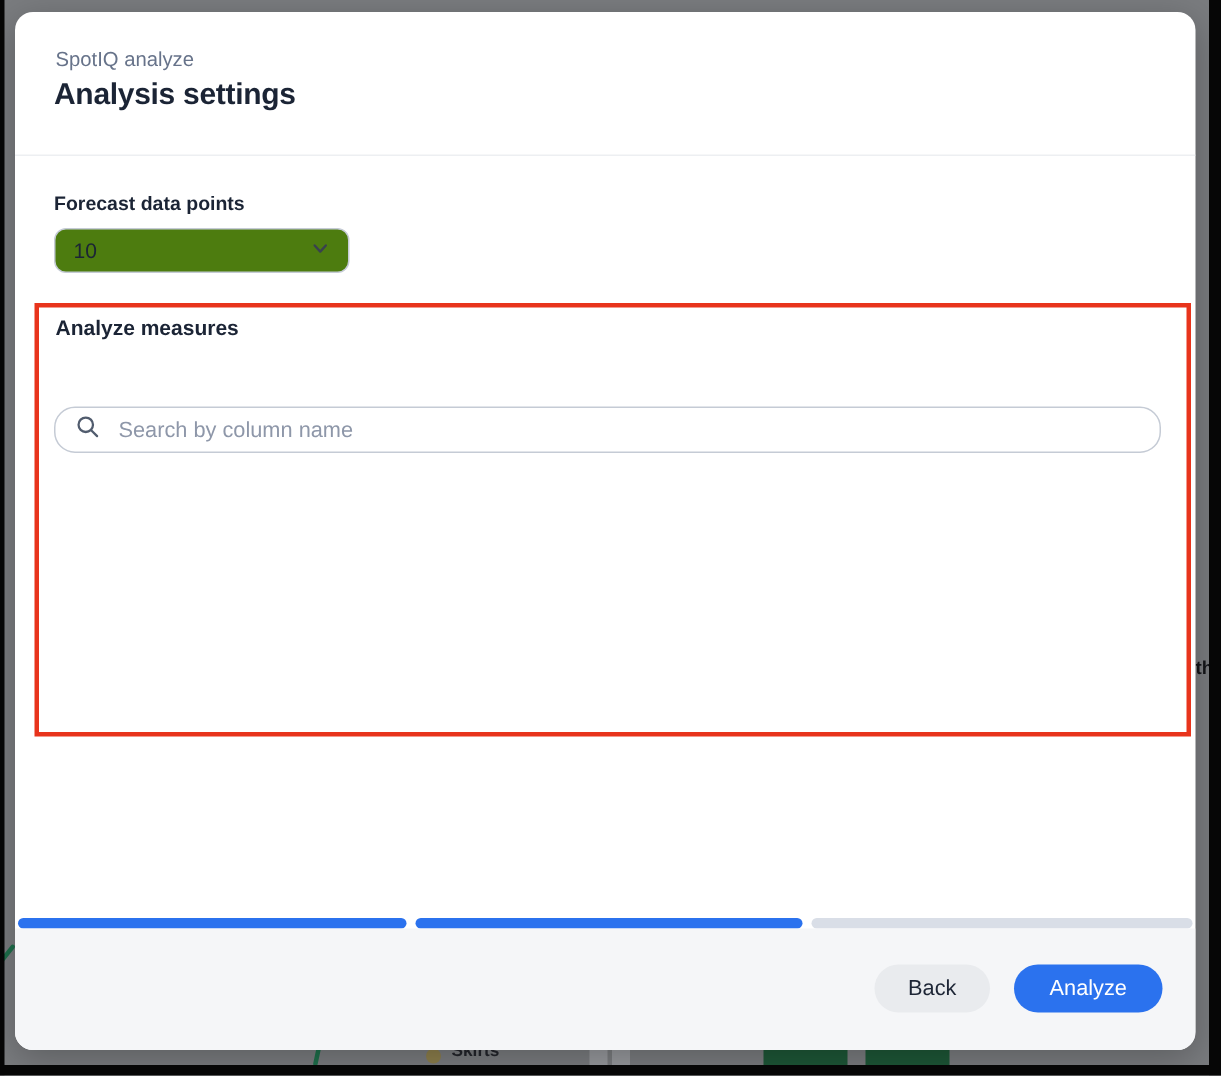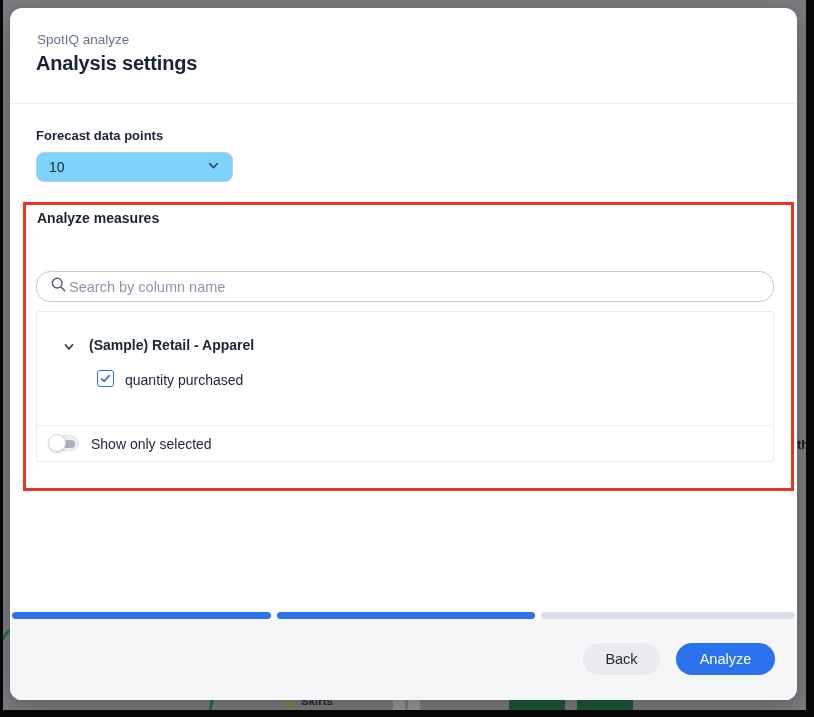--- a/index.html
+++ b/index.html
@@ -37,38 +37,38 @@
     background:#ffffff;border-radius:12px;overflow:hidden;z-index:2;
     box-shadow:0 6px 24px rgba(0,0,0,.25);
   }
   .eyebrow{position:absolute;left:27px;top:24px;font-size:13.5px;color:#67738a;}
   .modal-title{position:absolute;left:26px;top:44px;font-size:20px;font-weight:600;color:#1b2435;letter-spacing:-0.2px;}
   .header-divider{position:absolute;left:0;top:95px;width:100%;height:1px;background:#edeff2;}
 
   .field-label{position:absolute;left:26px;top:120px;font-size:13px;font-weight:600;color:#1b2435;}
   .select{
     position:absolute;left:26px;top:144px;width:197px;height:30px;
-    border:1px solid #c5cbd5;border-radius:8px;background:#7dd3fc;
+    border:1px solid #c5cbd5;border-radius:8px;background:#4d7c0f;
     display:flex;align-items:center;justify-content:space-between;
     padding:0 12px;font-size:14px;color:#1b2435;cursor:pointer;
   }
   .select svg{flex:0 0 auto;}
 
   .annotation-box{
     position:absolute;left:13px;top:194px;width:771px;height:289px;
     border:3px solid #e8341c;z-index:10;pointer-events:none;
   }
 
   .measures-heading{position:absolute;left:27px;top:202px;font-size:14px;font-weight:600;color:#1b2435;}
   .measures-desc{position:absolute;left:27px;top:229px;font-size:14px;color:#2a3550;}
 
   .search{
     position:absolute;left:26px;top:263px;width:738px;height:31px;
     border:1px solid #c5cbd5;border-radius:14px;background:#fff;
-    display:flex;align-items:center;padding:0 13px;
+    display:flex;align-items:center;gap:10px;padding:0 13px;
   }
   .search input{
     border:none;outline:none;flex:1;font-size:14.5px;color:#1b2435;
     font-family:"Liberation Sans", sans-serif;background:transparent;
   }
   .search input::placeholder{color:#8e97a9;}
 
   .panel{
     position:absolute;left:26px;top:303px;width:738px;height:151px;
     border:1px solid #e9ebef;border-radius:3px;background:#fff;
@@ -143,43 +143,20 @@
     <div class="search">
       <span>
         <svg width="17" height="17" viewBox="0 0 18 18">
             <circle cx="7.6" cy="7.6" r="5.1" fill="none" stroke="#515c6e" stroke-width="1.6"></circle>
             <line x1="11.6" y1="11.6" x2="15.6" y2="15.6" stroke="#515c6e" stroke-width="1.6" stroke-linecap="round"></line>
           </svg>
       </span>
       <input type="text" placeholder="Search by column name" style="">
     </div>
 
-    <div class="panel">
-      <span class="tree-chevron">
-        <svg width="12" height="12" viewBox="0 0 12 12">
-            <path d="M2.4 3.8L6 8l3.6-4.2" fill="none" stroke="#2c3340" stroke-width="1.6" stroke-linecap="round" stroke-linejoin="round"></path>
-          </svg>
-      </span>
-      <div class="tree-group-label">(Sample) Retail - Apparel</div>
-
-      <span class="checkbox checked">
-        <svg class="check" viewBox="0 0 16 16">
-            <path d="M3.2 8.4l3.1 3.1 6.3-7" fill="none" stroke="#2a6ff2" stroke-width="2.1" stroke-linecap="round" stroke-linejoin="round"></path>
-          </svg>
-      </span>
-      <div class="tree-item-label">quantity purchased</div>
-
-      <div class="panel-divider"></div>
-
-      <span class="toggle">
-        <span class="bar"></span>
-        <span class="knob"></span>
-      </span>
-      <div class="toggle-label">Show only selected</div>
-    </div>
 
     <div class="progress">
       <div class="seg seg-1 complete"></div>
       <div class="seg seg-2 complete"></div>
       <div class="seg seg-3 incomplete"></div>
     </div>
 
     <div class="footer">
       <button class="btn btn-analyze">Analyze</button>
       <button class="btn btn-back">Back</button>

